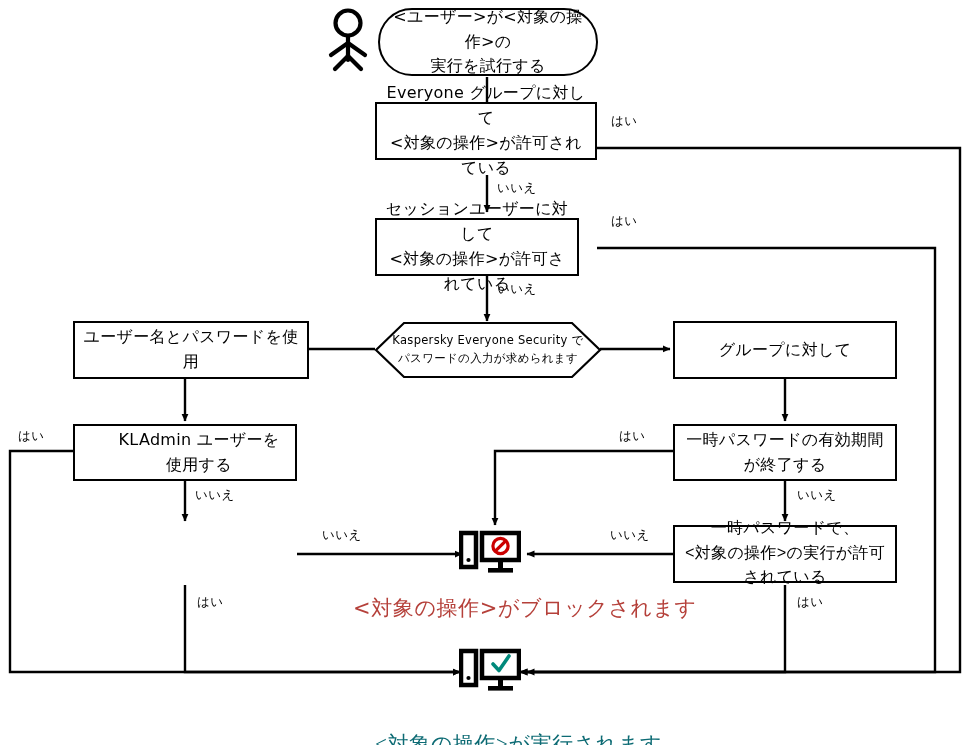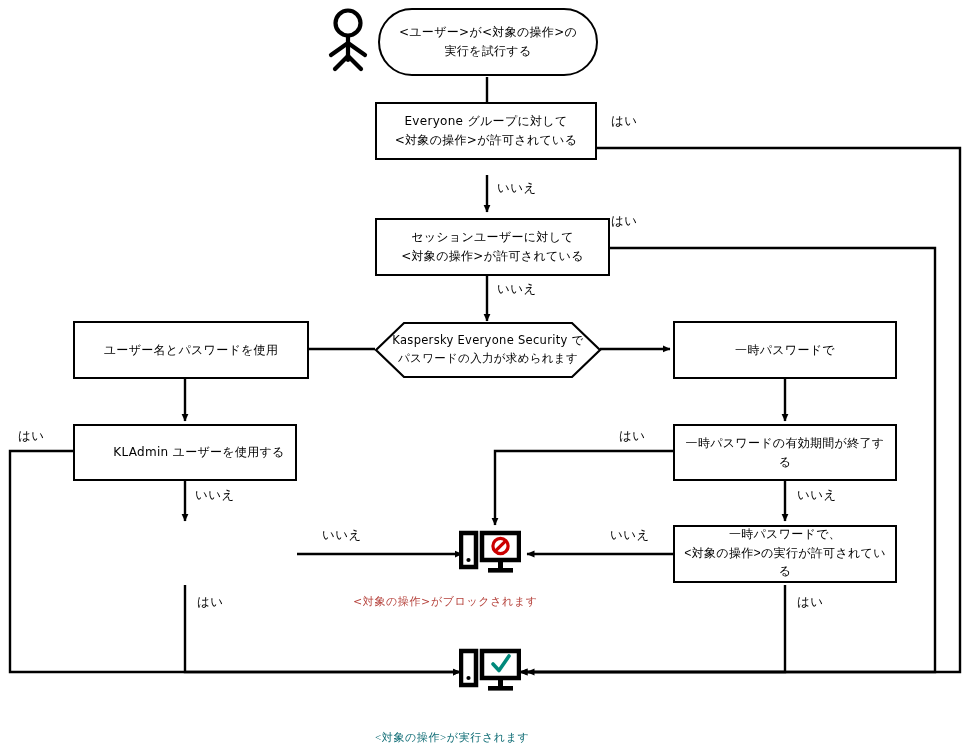--- a/index.html
+++ b/index.html
@@ -25,21 +25,21 @@
   }
   .node {
     position: absolute;
     box-sizing: border-box;
     display: flex;
     align-items: center;
     justify-content: center;
     text-align: center;
     background: #ffffff;
     color: #000000;
-    font-size: 12px;
+    font-size: 16px;
     line-height: 1.55;
     letter-spacing: 0.3px;
   }
   .node.rect {
     border: 2px solid #000000;
   }
   .node.rounded {
     border: 2.5px solid #000000;
     border-radius: 34px;
   }
@@ -48,21 +48,21 @@
   }
   .edge-label {
     position: absolute;
     font-size: 12.5px;
     color: #000000;
     white-space: nowrap;
     letter-spacing: 0.5px;
   }
   .caption {
     position: absolute;
-    font-size: 11px;
+    font-size: 21px;
     white-space: nowrap;
     letter-spacing: 0.6px;
   }
   .caption.blocked { color: #b5403a; }
   .caption.allowed { color: #0d6b74; }
   .icon-wrap {
     position: absolute;
   }
   .hex-wrap {
     position: absolute;
@@ -153,21 +153,21 @@
     </div>
   </div>
 
   <div class="node rect" style="left:375px; top:102px; width:222px; height:58px;">
     <div class="lines">
       <span>Everyone グループに対して</span><br>
       <span>&lt;対象の操作&gt;が許可されている</span>
     </div>
   </div>
 
-  <div class="node rect" style="left:375px; top:218px; width:235px; height:58px;">
+  <div class="node rect" style="left:375px; top:218px; width:204px; height:58px;">
     <div class="lines">
       <span>セッションユーザーに対して</span><br>
       <span>&lt;対象の操作&gt;が許可されている</span>
     </div>
   </div>
 
   <div class="hex-wrap" style="left:374px; top:321px; width:228px; height:58px;">
     <svg width="228" height="58" viewBox="0 0 228 58" fill="#ffffff" stroke="#000000" stroke-width="2.2">
       <polygon points="2,29 30,2 198,2 226,29 198,56 30,56"></polygon>
     </svg>
@@ -180,21 +180,21 @@
   </div>
 
   <div class="node rect" style="left:73px; top:321px; width:236px; height:58px;">
     <div class="lines">
       <span>ユーザー名とパスワードを使用</span>
     </div>
   </div>
 
   <div class="node rect" style="left:673px; top:321px; width:224px; height:58px;">
     <div class="lines">
-      <span>一時パスワードで</span>
+      <span>グループに対して</span>
     </div>
   </div>
 
   <div class="node rect" style="left:73px; top:424px; width:224px; height:57px;padding-left:28px;">
     <div class="lines">
       <span>KLAdmin ユーザーを使用する</span>
     </div>
   </div>
 
   <div class="node rect" style="left:673px; top:424px; width:224px; height:57px;justify-content:center;">

